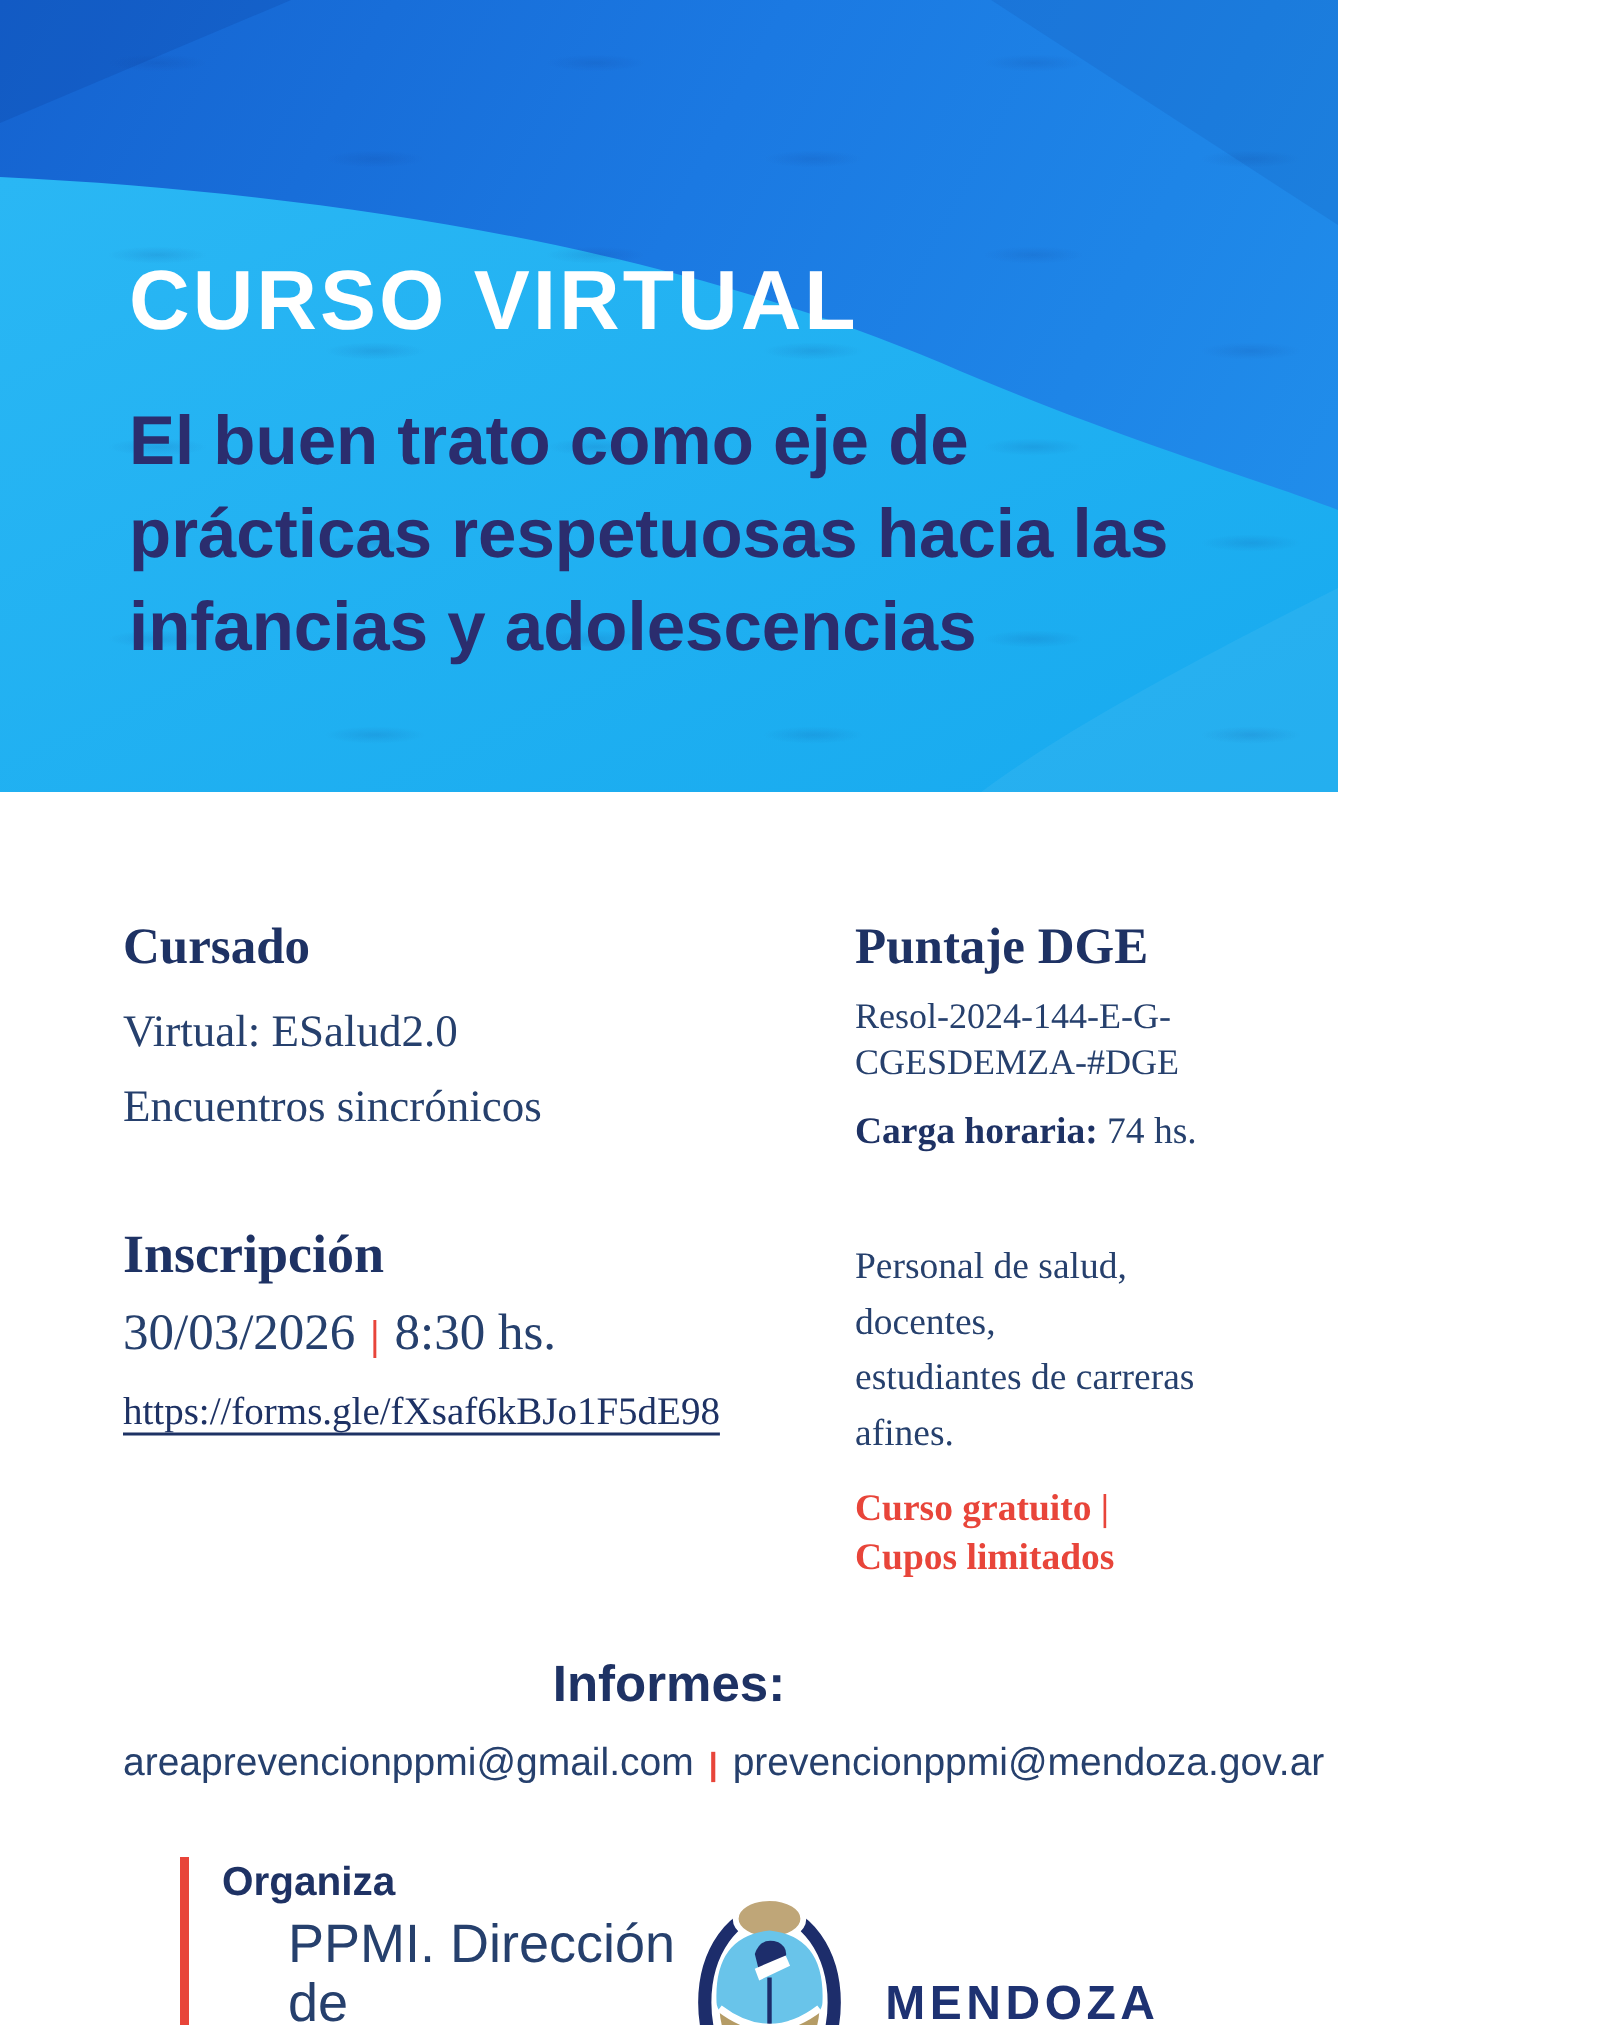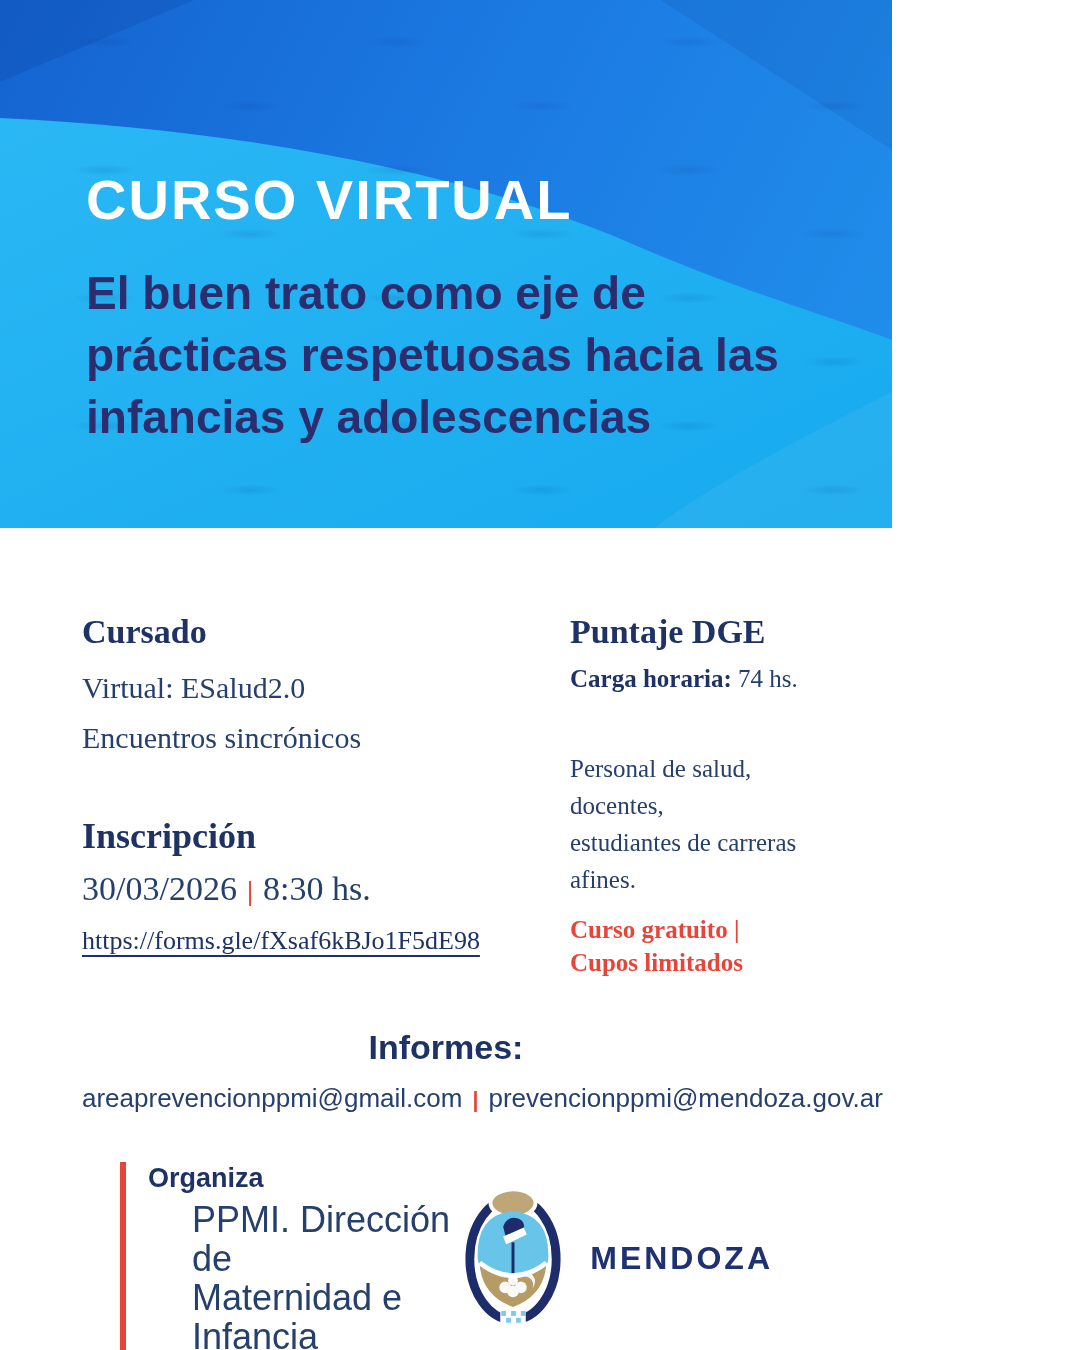--- a/index.html
+++ b/index.html
@@ -115,20 +115,21 @@
           <div class="date-line">
             <span>30/03/2026</span><span class="sep">|</span><span>8:30 hs.</span>
           </div>
           <a class="form-link">https://forms.gle/fXsaf6kBJo1F5dE98</a>
         </section>
       </div>
 
       <div class="col-right">
         <section>
           <h2 class="section-heading">Puntaje DGE</h2>
+          <div class="resol-line">Resol-2024-144-E-G-CGESDEMZA-#DGE</div>
           <div class="carga-line">
             <span class="carga-label">Carga horaria:</span>
             <span>74 hs.</span>
           </div>
         </section>
 
         <section class="dirigido-block">
           <div class="dirigido-line">Personal de salud, docentes,</div>
           <div class="dirigido-line">estudiantes de carreras afines.</div>
           <div class="highlight-line">Curso gratuito | Cupos limitados</div>

